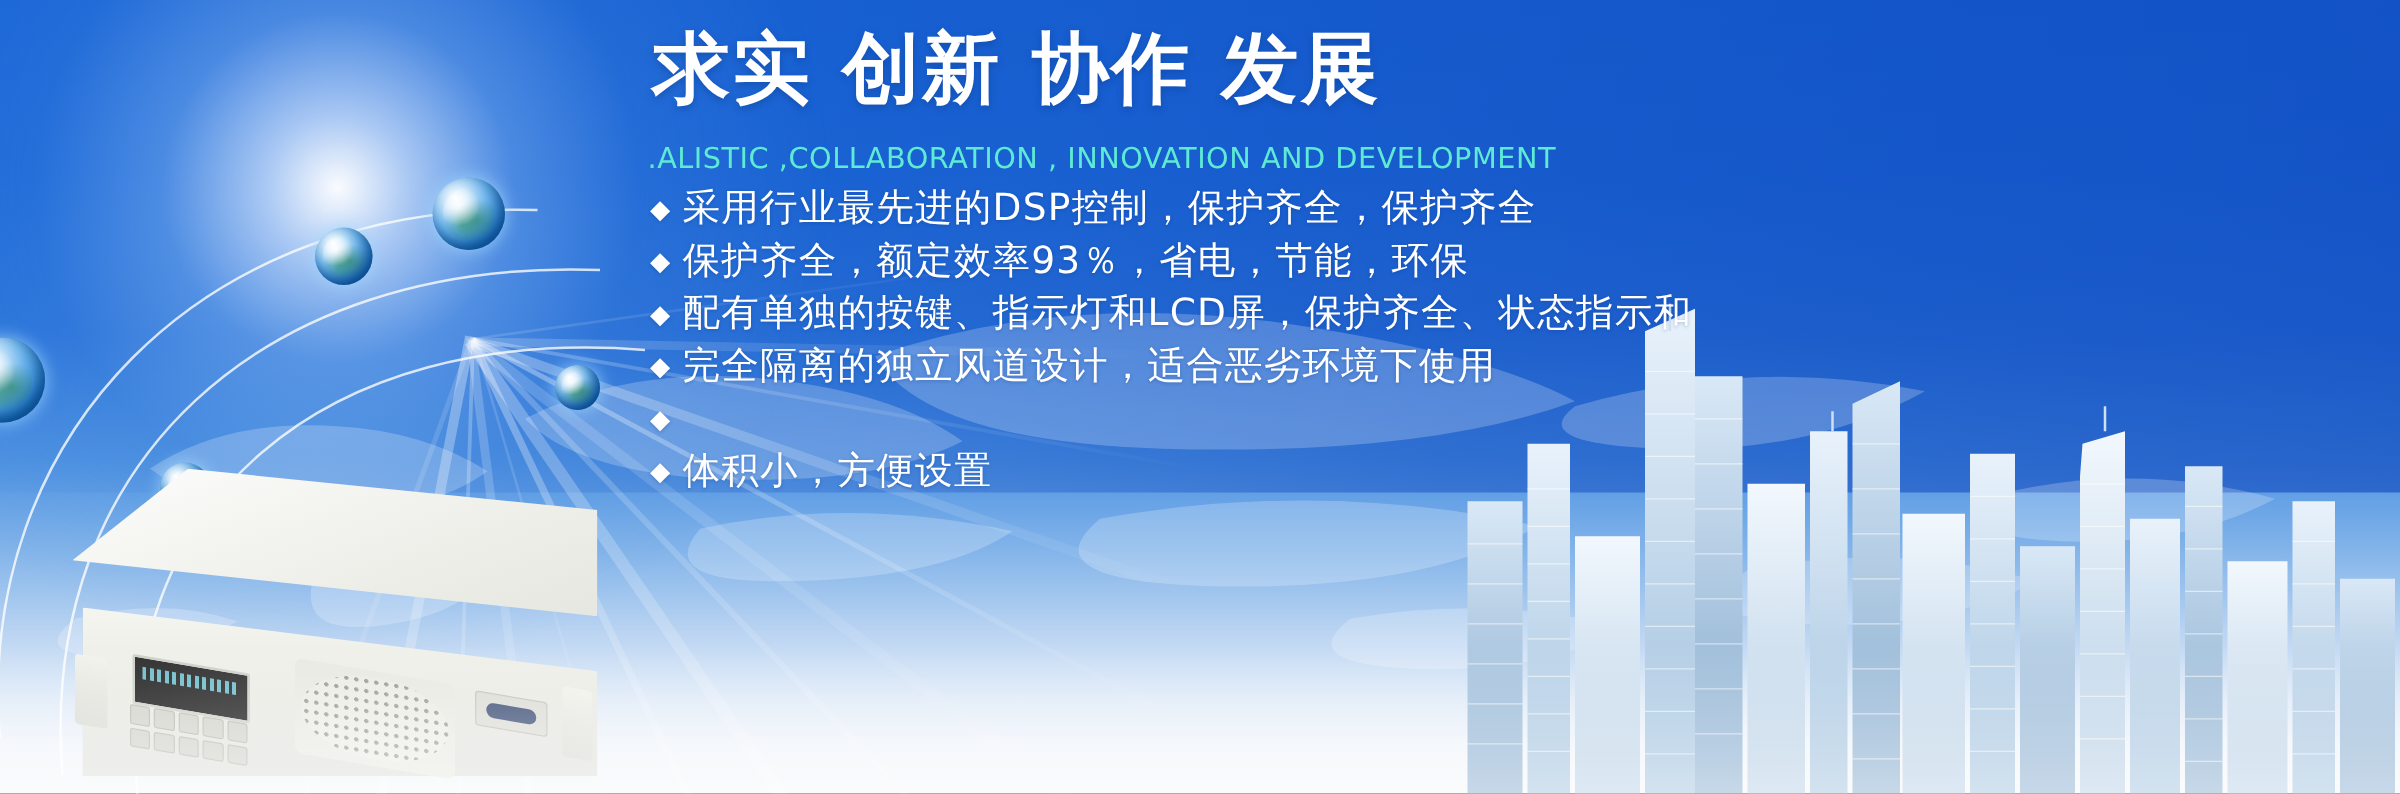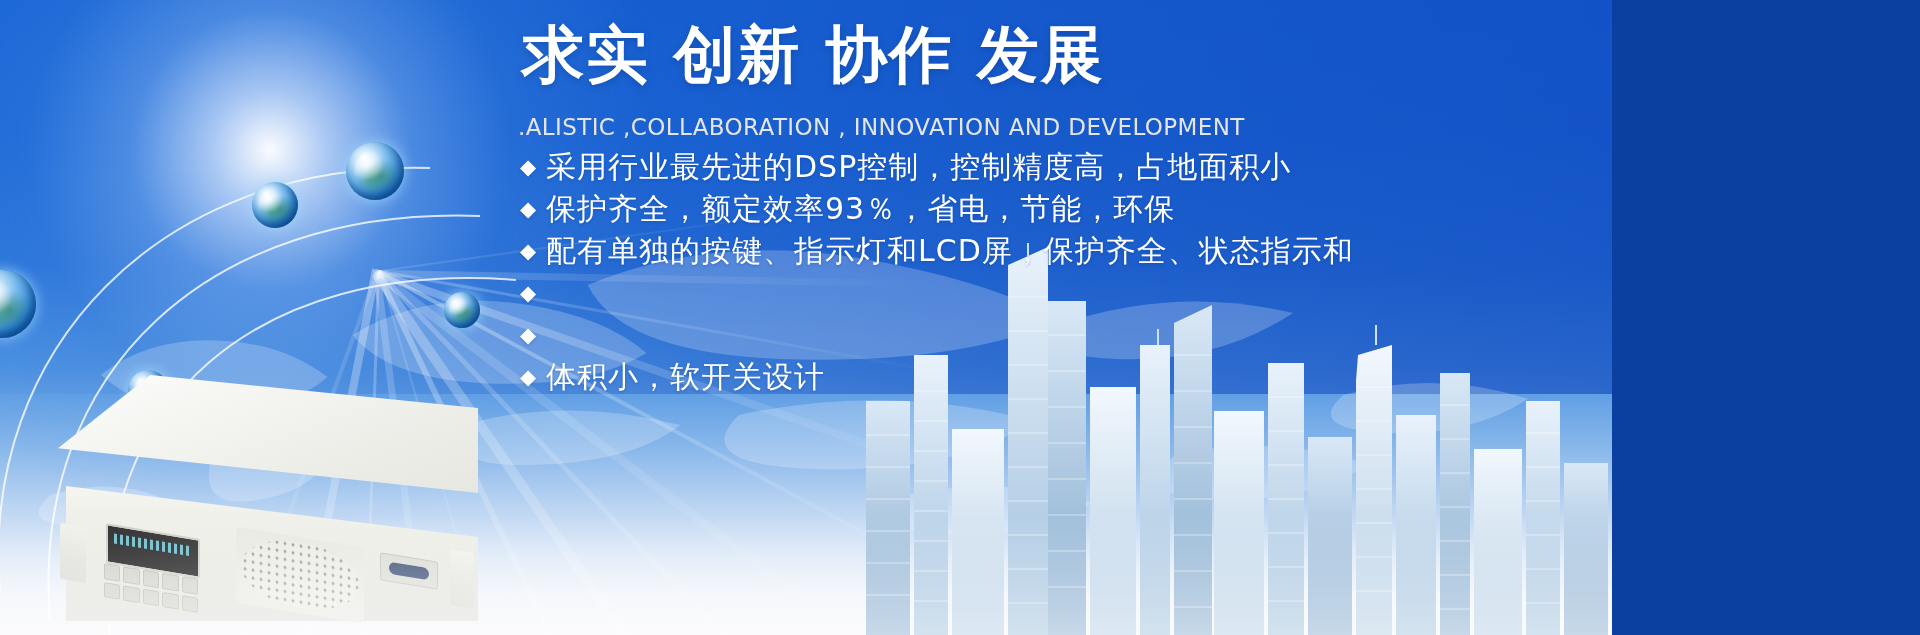--- a/index.html
+++ b/index.html
@@ -1,20 +1,20 @@
 <!DOCTYPE html>
 <html><head>
 <meta charset="utf-8">
 <style>
   html,body{margin:0;padding:0;background:#0b3fa0;}
   body{font-family:"DejaVu Sans","Liberation Sans",sans-serif;}
 
   .banner{
     position:relative;
-    width:1612px;height:635px;
+    width:1920px;height:635px;
     overflow:hidden;
     background:#1565d8;
   }
 
   
   .sky{
     position:absolute;inset:0;
     background:
       linear-gradient(180deg,
         #1764d6 0%,
@@ -97,21 +97,21 @@
     font-size:62px;line-height:1;
     font-weight:bold;
     color:#ffffff;
     letter-spacing:2px;
     white-space:nowrap;
     text-shadow:0 2px 6px rgba(8,48,120,.35);
   }
   .subhead{
     position:absolute;left:8px;top:114px;
     font-size:23px;
-    color:#e5e5e5;
+    color:#5eead4;
     letter-spacing:.4px;
     white-space:nowrap;
     font-weight:400;
   }
 
   
   .bullets{
     position:absolute;left:10px;top:146px;
     width:1040px;
   }
@@ -354,37 +354,38 @@
         <span class="db9"></span>
       </div>
   </div>
 
   <div class="copy">
     <div class="headline">求实 创新 协作 发展</div>
     <div class="subhead">.ALISTIC ,COLLABORATION , INNOVATION AND DEVELOPMENT</div>
     <div class="bullets" id="bullets">
         <div class="bullet">
           <span class="mark">◆</span>
-          <span class="btext">采用行业最先进的DSP控制，控制精度高，占地面积小</span>
+          <span class="btext">采用行业最先进的DSP控制，保护齐全，保护齐全</span>
         </div>
         <div class="bullet">
           <span class="mark">◆</span>
           <span class="btext">保护齐全，额定效率93％，省电，节能，环保</span>
         </div>
         <div class="bullet">
           <span class="mark">◆</span>
           <span class="btext">配有单独的按键、指示灯和LCD屏，保护齐全、状态指示和</span>
         </div>
         <div class="bullet">
           <span class="mark">◆</span>
-        </div>
-        <div class="bullet">
-          <span class="mark">◆</span>
-        </div>
-        <div class="bullet">
-          <span class="mark">◆</span>
-          <span class="btext">体积小，软开关设计</span>
+          <span class="btext">完全隔离的独立风道设计，适合恶劣环境下使用</span>
+        </div>
+        <div class="bullet">
+          <span class="mark">◆</span>
+        </div>
+        <div class="bullet">
+          <span class="mark">◆</span>
+          <span class="btext">体积小，方便设置</span>
         </div>
       </div>
   </div>
 
   <div class="bottom-haze"></div>
 </div>
 
 </body></html>

